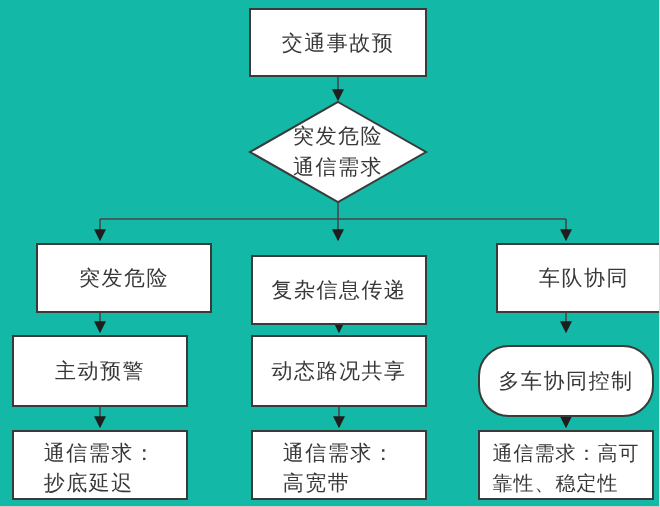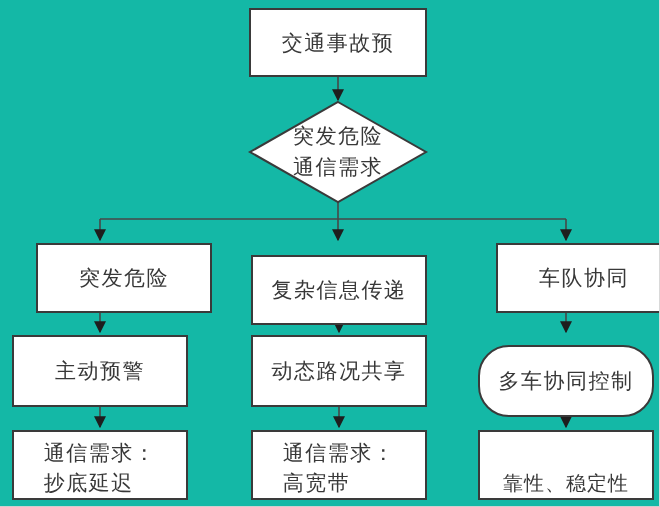--- a/index.html
+++ b/index.html
@@ -143,17 +143,18 @@
     </div>
   </div>
   <div class="node left-text" id="req-info">
     <div class="inner">
       <div>通信需求：</div>
       <div>高宽带</div>
     </div>
   </div>
   <div class="node left-text" id="req-fleet">
     <div class="inner">
+      <div>通信需求：高可</div>
       <div>靠性、稳定性</div>
     </div>
   </div>
 
 </div>
 
 </body></html>

